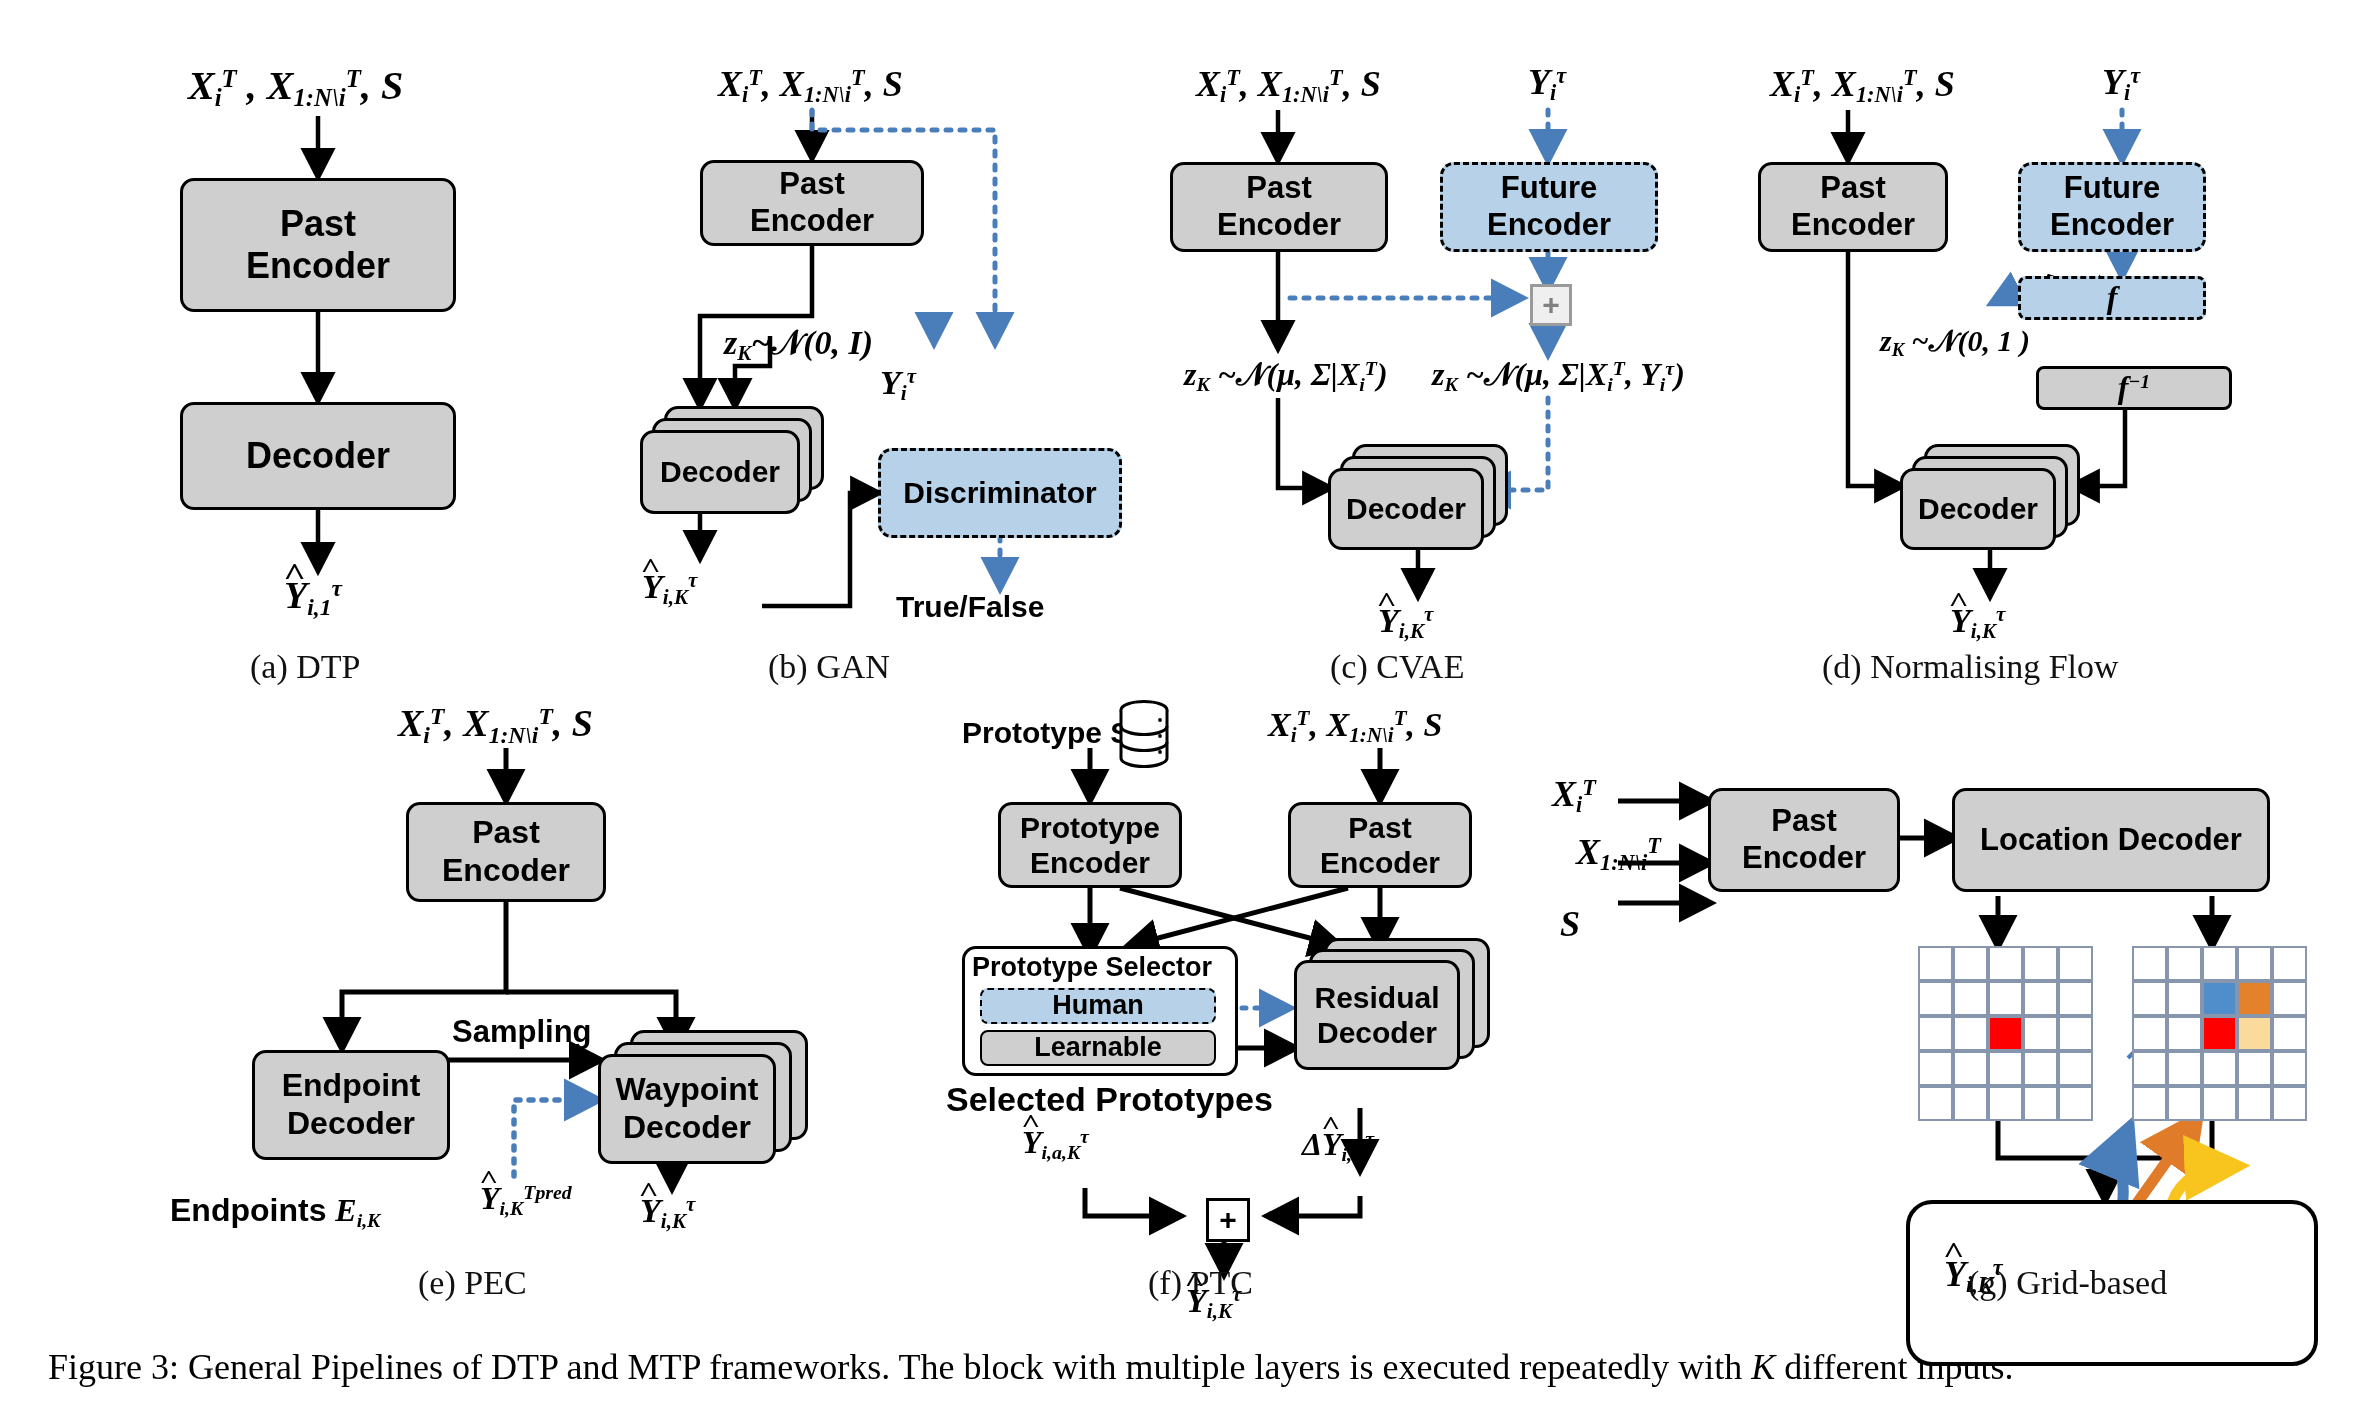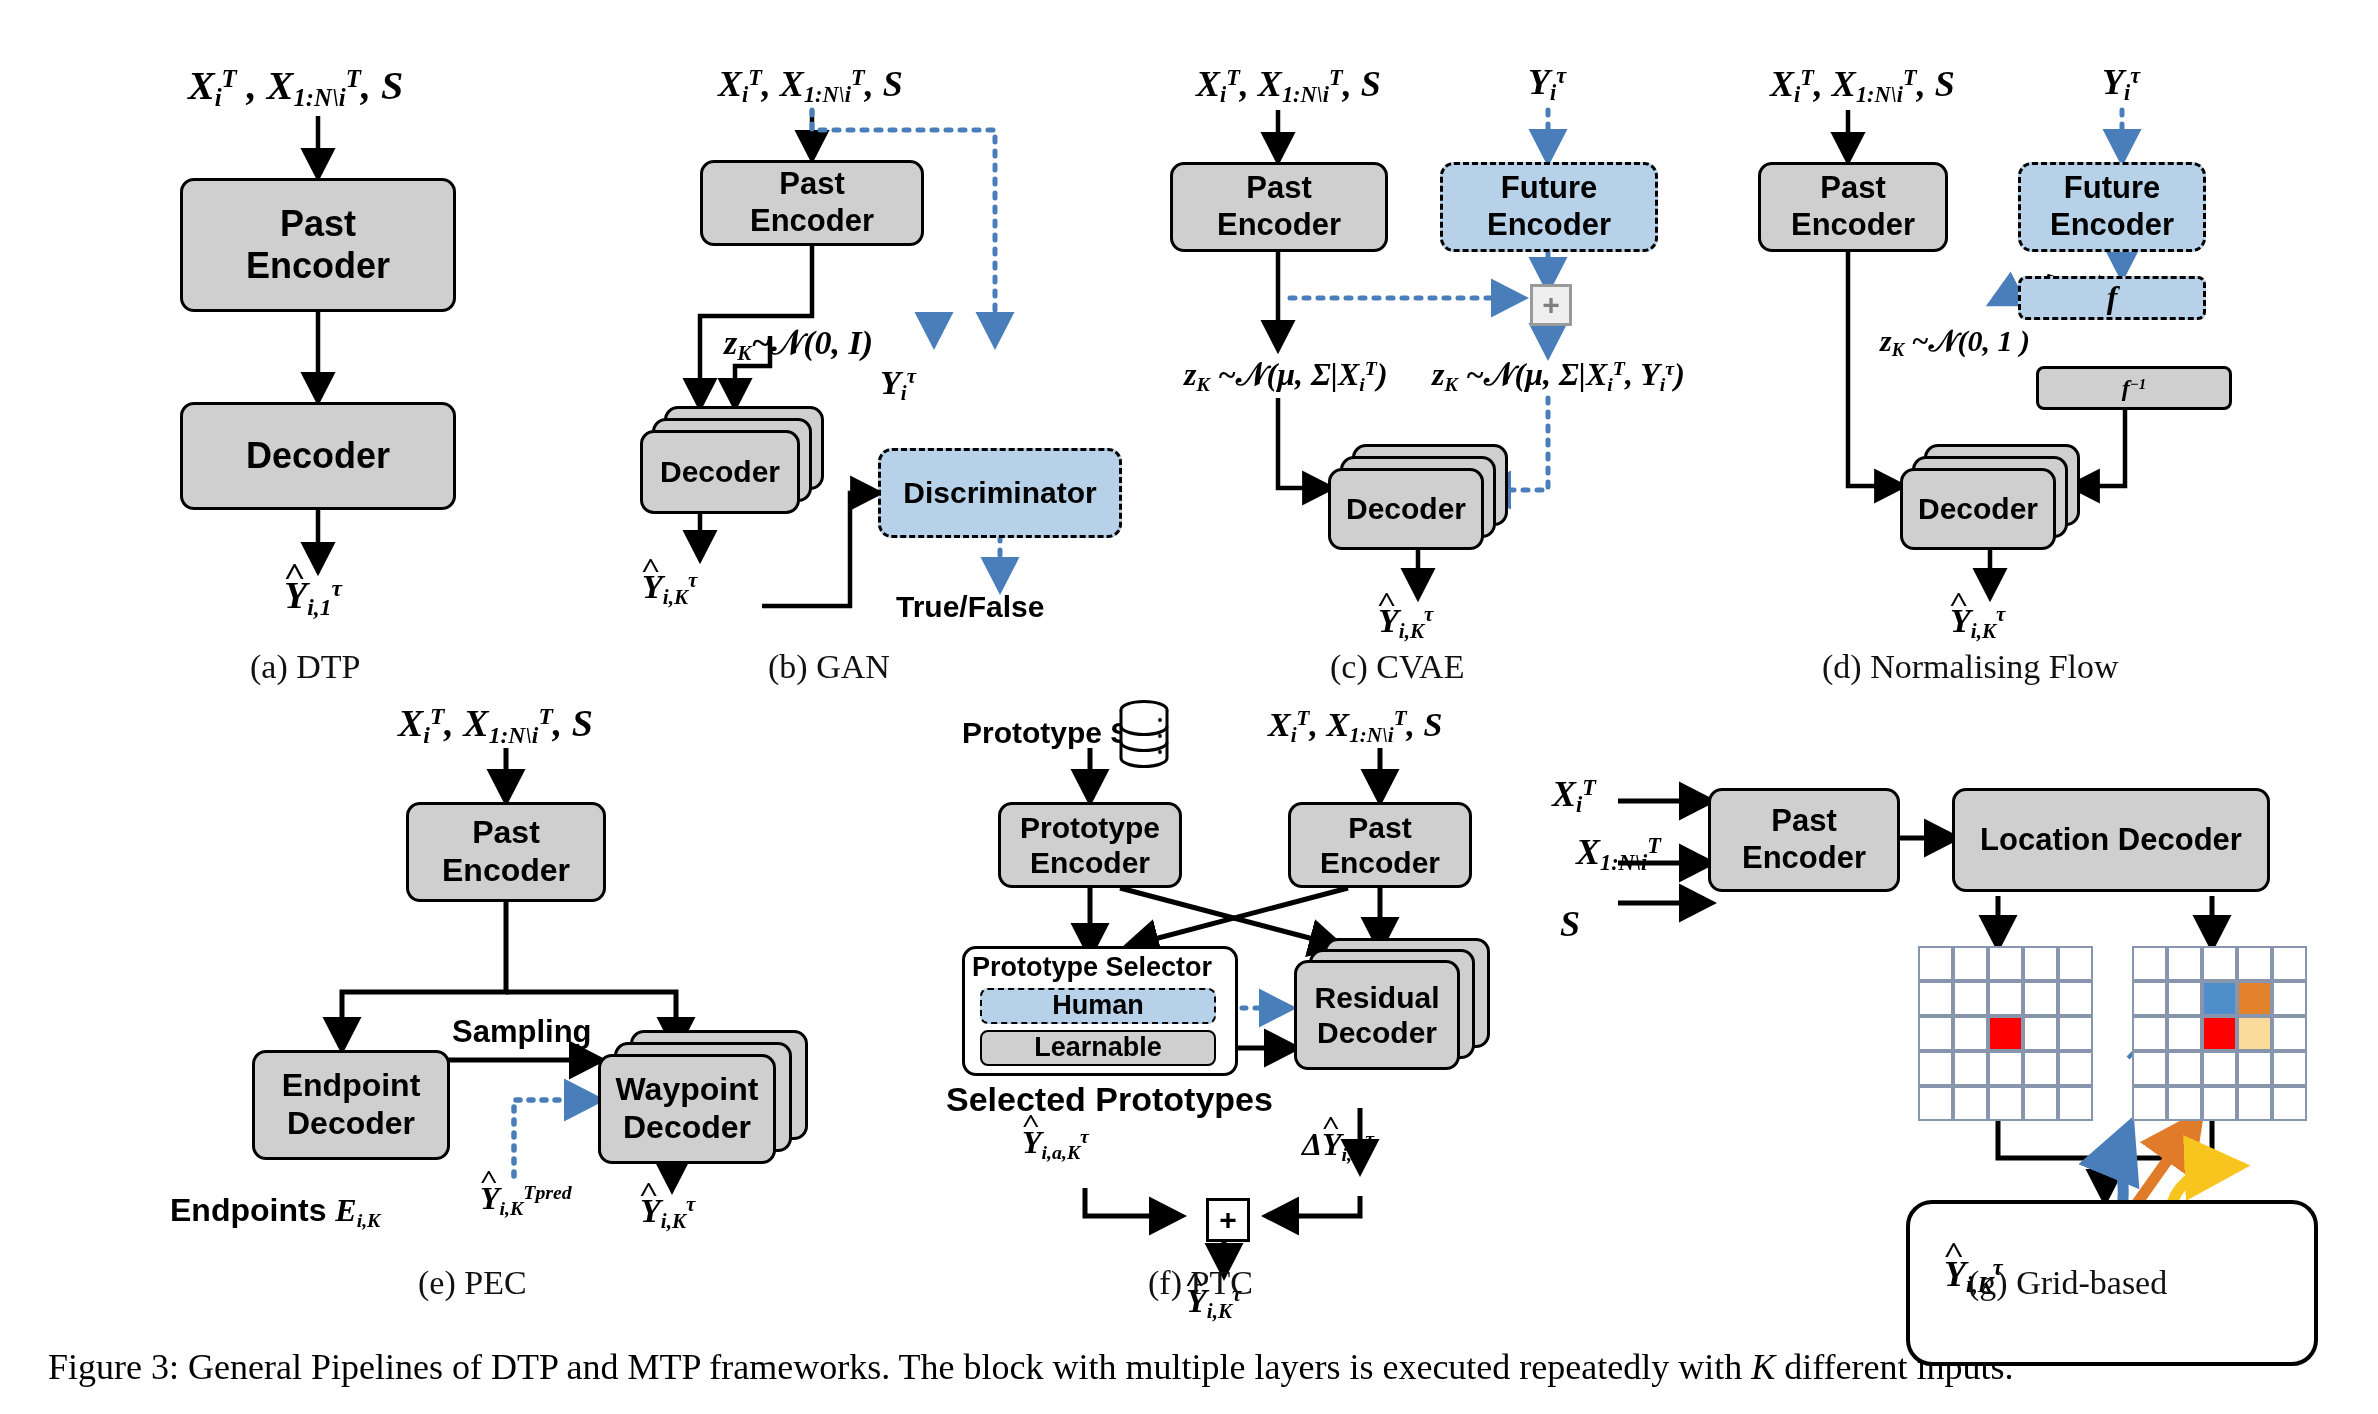--- a/index.html
+++ b/index.html
@@ -297,21 +297,21 @@
   </div>
   <div class="lab math" style="left:2102px;top:16px;font-size:36px;">
     <i>Y</i><sub>i</sub><sup>τ</sup>
   </div>
   <div class="blk" style="left:1758px;top:114px;width:190px;height:90px;font-size:31px;">Past
 Encoder</div>
   <div class="blk blue" style="left:2018px;top:114px;width:188px;height:90px;font-size:31px;">Future
 Encoder</div>
   <div class="blk blue sq" style="left:2018px;top:228px;width:188px;height:44px;font-size:32px;">
     <span class="math"><i>f</i></span></div>
-  <div class="blk sq" style="left:2036px;top:318px;width:196px;height:44px;font-size:24px;border-style:solid;">
+  <div class="blk sq" style="left:2036px;top:318px;width:196px;height:44px;font-size:32px;border-style:solid;">
     <span class="math"><i>f</i><sup>−1</sup></span></div>
 
   <div class="lab math" style="left:1880px;top:278px;font-size:30px;">
     <i>z</i><sub>K</sub> ~<span class="mathup">𝒩</span>(<b>0</b>, <b>1</b> )
   </div>
 
   <div class="stack" style="left:1900px;top:396px;width:200px;height:130px;">
     <div class="card" style="left:24px;top:0;width:156px;height:82px;"></div>
     <div class="card" style="left:12px;top:12px;width:156px;height:82px;"></div>
     <div class="card front" style="left:0px;top:24px;width:156px;height:82px;font-size:30px;">Decoder</div>

